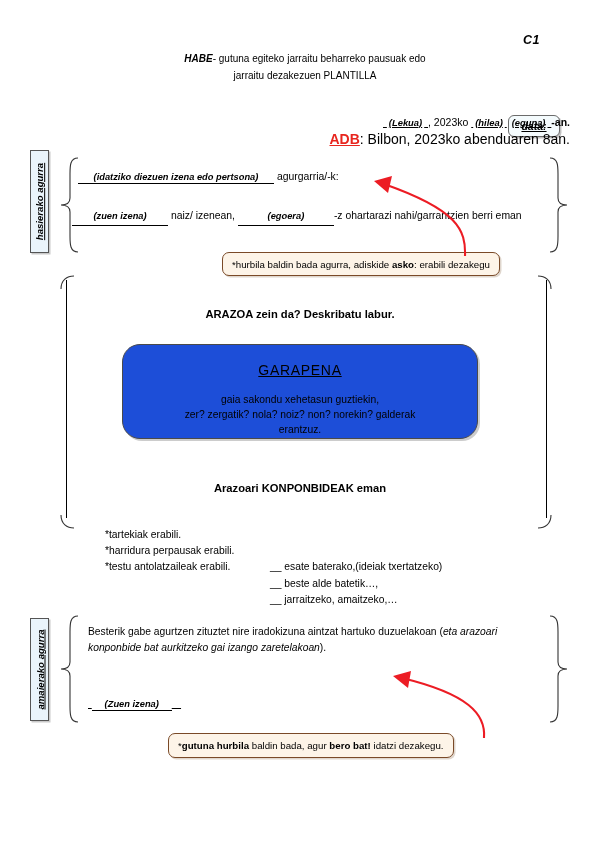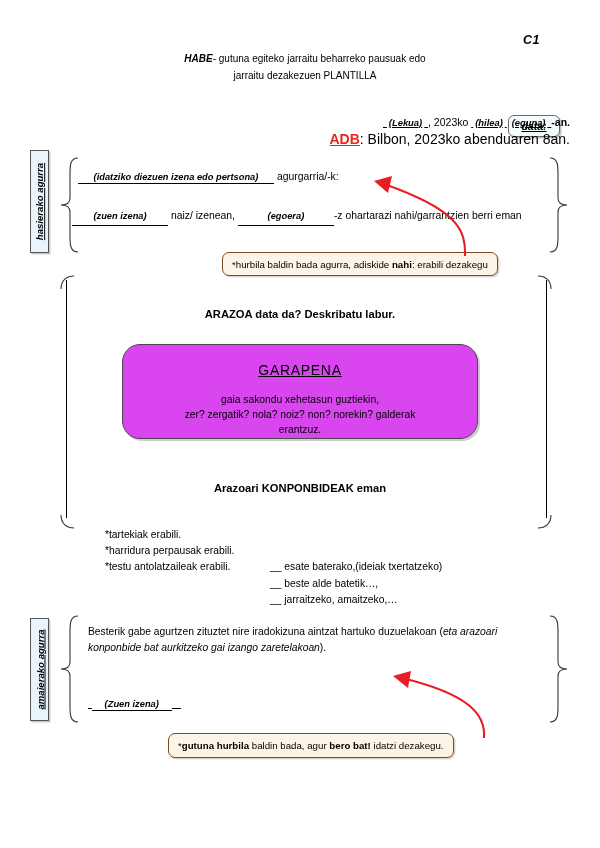--- a/index.html
+++ b/index.html
@@ -159,21 +159,21 @@
   #heading-arazoa {
     left: 100px; top: 308px;
     width: 400px;
     text-align: center;
     font-size: 11.2px;
     font-weight: bold;
   }
   #garapena-box {
     left: 122px; top: 344px;
     width: 356px; height: 95px;
-    background: #d946ef;
+    background: #1d4ed8;
     border: 1.1px solid #4a4a4a;
     border-radius: 18px;
     box-shadow: 2px 2px 0 rgba(110,110,110,.35);
     text-align: center;
     padding-top: 17px;
   }
   #garapena-title {
     font-size: 14px;
     text-decoration: underline;
     letter-spacing: .7px;
@@ -266,42 +266,42 @@
     <span>agurgarria/-k:</span>
   </div>
 
   <div class="abs" id="sec1-para">
     <span class="u-blank" style="min-width:96px;">(zuen izena)</span>
     <span>naiz/ izenean,</span>
     <span class="u-blank" style="min-width:96px;">(egoera)</span><span>-z ohartarazi nahi/garrantzien berri eman</span><br>
   </div>
 
   <div class="abs callout" id="callout-top">
-    <span><span>*hurbila baldin bada agurra, adiskide </span><span class="bold">nahi</span><span>: erabili dezakegu</span></span>
+    <span><span>*hurbila baldin bada agurra, adiskide </span><span class="bold">asko</span><span>: erabili dezakegu</span></span>
   </div>
 
   <svg class="arrow" style="left:362px; top:172px;" width="110" height="86" viewBox="0 0 110 86">
     <path d="M103 84 C104 58 96 38 22 12" fill="none" stroke="#ec1c24" stroke-width="2.1"></path>
     <path d="M12 9 L30 4 L26 21 Z" fill="#ec1c24"></path>
   </svg>
 
   <div class="abs vline" style="left:66px; top:280px; height:238px;"></div>
   <div class="abs vline" style="left:546px; top:280px; height:238px;"></div>
 
   <svg class="brace" style="left:60px; top:274px;" width="492" height="16" viewBox="0 0 492 16">
     <path d="M1 15 C1 6 7 2 14 2" fill="none" stroke="#333" stroke-width="1.1"></path>
     <path d="M491 15 C491 6 485 2 478 2" fill="none" stroke="#333" stroke-width="1.1"></path>
   </svg>
 
   <svg class="brace" style="left:60px; top:514px;" width="492" height="16" viewBox="0 0 492 16">
     <path d="M1 1 C1 10 7 14 14 14" fill="none" stroke="#333" stroke-width="1.1"></path>
     <path d="M491 1 C491 10 485 14 478 14" fill="none" stroke="#333" stroke-width="1.1"></path>
   </svg>
 
-  <div class="abs" id="heading-arazoa">ARAZOA data da? Deskribatu labur.</div>
+  <div class="abs" id="heading-arazoa">ARAZOA zein da? Deskribatu labur.</div>
 
   <div class="abs" id="garapena-box">
     <div id="garapena-title">GARAPENA</div>
     <div id="garapena-body">
       <span>gaia sakondu xehetasun guztiekin,</span><br>
       <span>zer? zergatik? nola? noiz? non? norekin? galderak</span><br>
       <span>erantzuz.</span>
     </div>
   </div>
 

